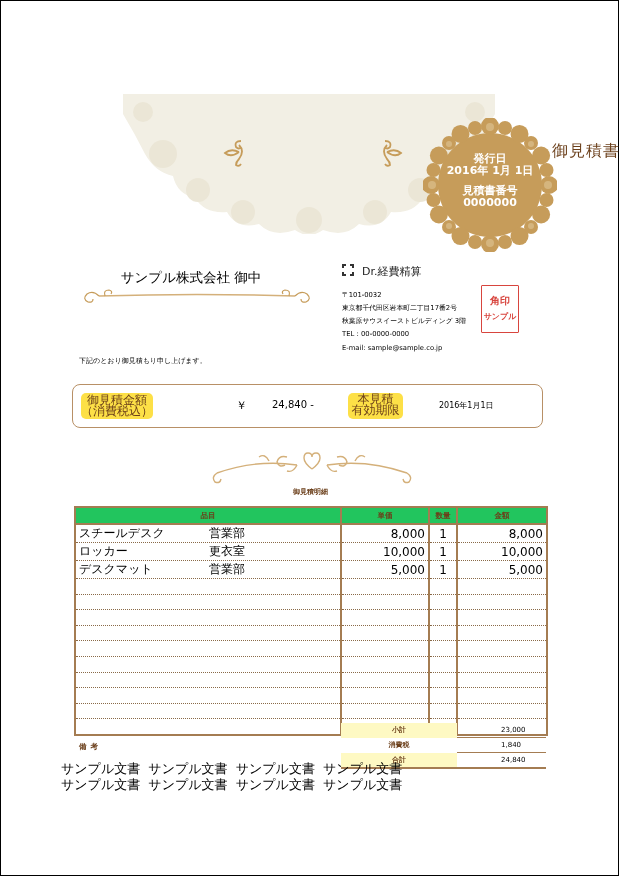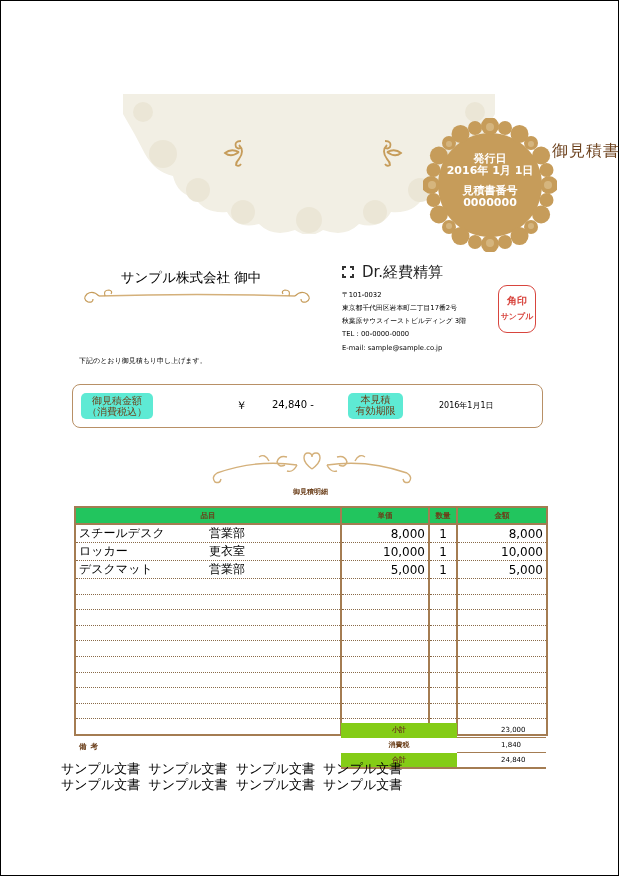--- a/index.html
+++ b/index.html
@@ -14,34 +14,34 @@
   .title-orn { position:absolute; top:136px; width:30px; height:30px; }
 
   
   .seal { position:absolute; left:422px; top:117px; width:134px; height:134px; }
   .seal-text { position:absolute; left:422px; top:152px; width:134px; text-align:center;
                color:#fff; font-size:11px; line-height:12px; font-weight:bold; }
 
   .client { position:absolute; left:80px; top:268px; width:220px; text-align:center; font-size:13.5px; color:#000; }
   .client-line { position:absolute; left:76px; top:285px; width:240px; height:20px; }
 
-  .logo { position:absolute; left:341px; top:262px; font-size:15px; color:#222; }
+  .logo { position:absolute; left:341px; top:262px; font-size:11px; color:#222; }
   .logo-mark { display:inline-block; width:12px; height:12px; margin-right:8px; position:relative; top:1px; }
   .addr { position:absolute; left:341px; font-size:6.8px; color:#000; white-space:nowrap; }
 
-  .stamp { position:absolute; left:497px; top:284px; width:36px; height:46px; border:1px solid #d8453e;
-           border-radius:9px; color:#d8453e; font-weight:bold; text-align:center; }
+  .stamp { position:absolute; left:480px; top:284px; width:36px; height:46px; border:1px solid #d8453e;
+           border-radius:1px; color:#d8453e; font-weight:bold; text-align:center; }
   .stamp .l1 { font-size:10px; margin-top:8px; }
   .stamp .l2 { font-size:8px; margin-top:3px; }
 
   .intro { position:absolute; left:78px; top:355px; font-size:7px; }
 
   .sumbox { position:absolute; left:71px; top:383px; width:469px; height:42px; border:1px solid #b89066;
             border-radius:8px; }
-  .pill { position:absolute; background:#5eead4; border-radius:5px; color:#6b3f1a; font-size:10px;
+  .pill { position:absolute; background:#fde047; border-radius:5px; color:#6b3f1a; font-size:12px;
           text-align:center; line-height:11px; }
   .yen { position:absolute; font-size:11px; }
 
   .mid-orn { position:absolute; left:206px; top:446px; width:210px; height:40px; }
   .detail-title { position:absolute; left:0; width:619px; top:486px; text-align:center; font-size:7px; font-weight:bold; color:#6b3f1a; }
 
   table.items { position:absolute; left:73px; top:505px; width:472px; border-collapse:collapse;
                 border:2px solid #a47c52; table-layout:fixed; }
   table.items th { background:#22c55e; color:#6b3f1a; font-size:7.5px; font-weight:bold; height:15px;
                    border-left:2px solid #a47c52; border-bottom:2px solid #a47c52; padding:0; }
@@ -49,21 +49,21 @@
   table.items td { height:14.6px; font-size:12px; padding:0 3px; border-left:2px solid #a47c52;
                    border-bottom:1px dotted #8a6a48; white-space:nowrap; }
   table.items td:first-child { border-left:none; }
   table.items tr:last-child td { border-bottom:none; }
   .num { text-align:right; }
   .ctr { text-align:center; }
 
   .totals { position:absolute; left:340px; top:722px; width:205px; border-collapse:collapse; }
   .totals td { height:14px; font-size:7px; padding:0 4px; }
   .totals td.lab { width:108px; text-align:center; color:#6b3f1a; font-weight:bold; }
-  .totals tr.shade td.lab { background:#84cc16; }
+  .totals tr.shade td.lab { background:#fef9c3; }
   .totals td.val { text-align:left; border-bottom:1px solid #a47c52;padding-left:44px; }
   .totals tr.last td { border-bottom:2px solid #a47c52; }
 
   .remarks-h { position:absolute; left:78px; top:741px; font-size:7.5px; font-weight:bold; color:#6b3f1a; letter-spacing:4px; }
   .remarks { position:absolute; left:60px; font-size:13px; white-space:nowrap; word-spacing:4px; }
 </style>
 </head>
 <body>
 
 <div class="page">

